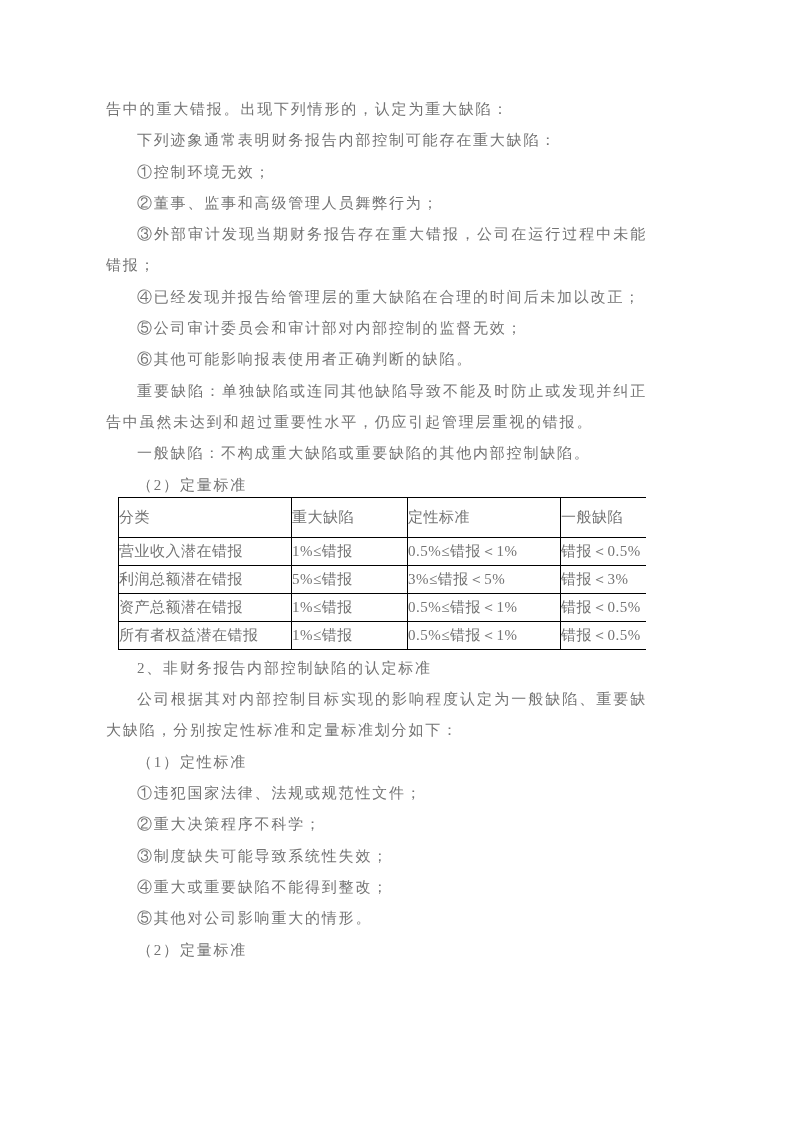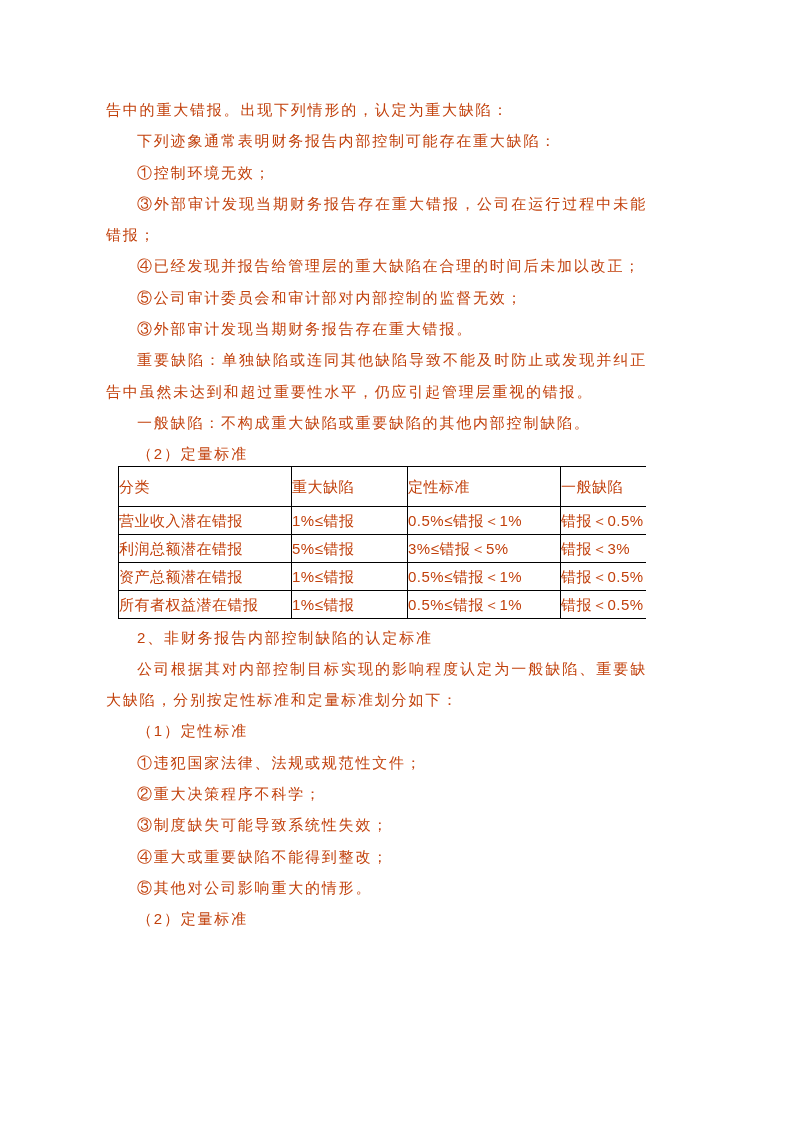--- a/index.html
+++ b/index.html
@@ -6,22 +6,22 @@
     margin: 0;
     padding: 0;
     background: #ffffff;
   }
   .page {
     position: relative;
     width: 646px;
     height: 1122px;
     background: #ffffff;
     overflow: hidden;
-    font-family: Liberation Sans, sans-serif;
-    color: #c2410c;
+    font-family: Liberation Serif, serif;
+    color: #737373;
   }
   .content {
     position: absolute;
     left: 106px;
     top: 94px;
     width: 592px;
     font-size: 15px;
     line-height: 31.3px;
     letter-spacing: 1.8px;
     text-align: justify;
@@ -60,24 +60,25 @@
 </style>
 </head>
 <body>
 
 <div class="page">
   <div class="content">
 
     <p>告中的重大错报。出现下列情形的，认定为重大缺陷：</p>
     <p class="ind">下列迹象通常表明财务报告内部控制可能存在重大缺陷：</p>
     <p class="ind">①控制环境无效；</p>
+    <p class="ind">②董事、监事和高级管理人员舞弊行为；</p>
     <p class="ind">③外部审计发现当期财务报告存在重大错报，公司在运行过程中未能发现该错报；</p>
     <p class="ind">④已经发现并报告给管理层的重大缺陷在合理的时间后未加以改正；</p>
     <p class="ind">⑤公司审计委员会和审计部对内部控制的监督无效；</p>
-    <p class="ind">③外部审计发现当期财务报告存在重大错报。</p>
+    <p class="ind">⑥其他可能影响报表使用者正确判断的缺陷。</p>
     <p class="ind">重要缺陷：单独缺陷或连同其他缺陷导致不能及时防止或发现并纠正财务报告中虽然未达到和超过重要性水平，仍应引起管理层重视的错报。</p>
     <p class="ind">一般缺陷：不构成重大缺陷或重要缺陷的其他内部控制缺陷。</p>
     <p class="ind">（2）定量标准</p>
 
     <table class="qtable">
       <tbody>
           <tr>
         <th class="col1">分类</th>
         <th class="col2">重大缺陷</th>
         <th class="col3">定性标准</th>

